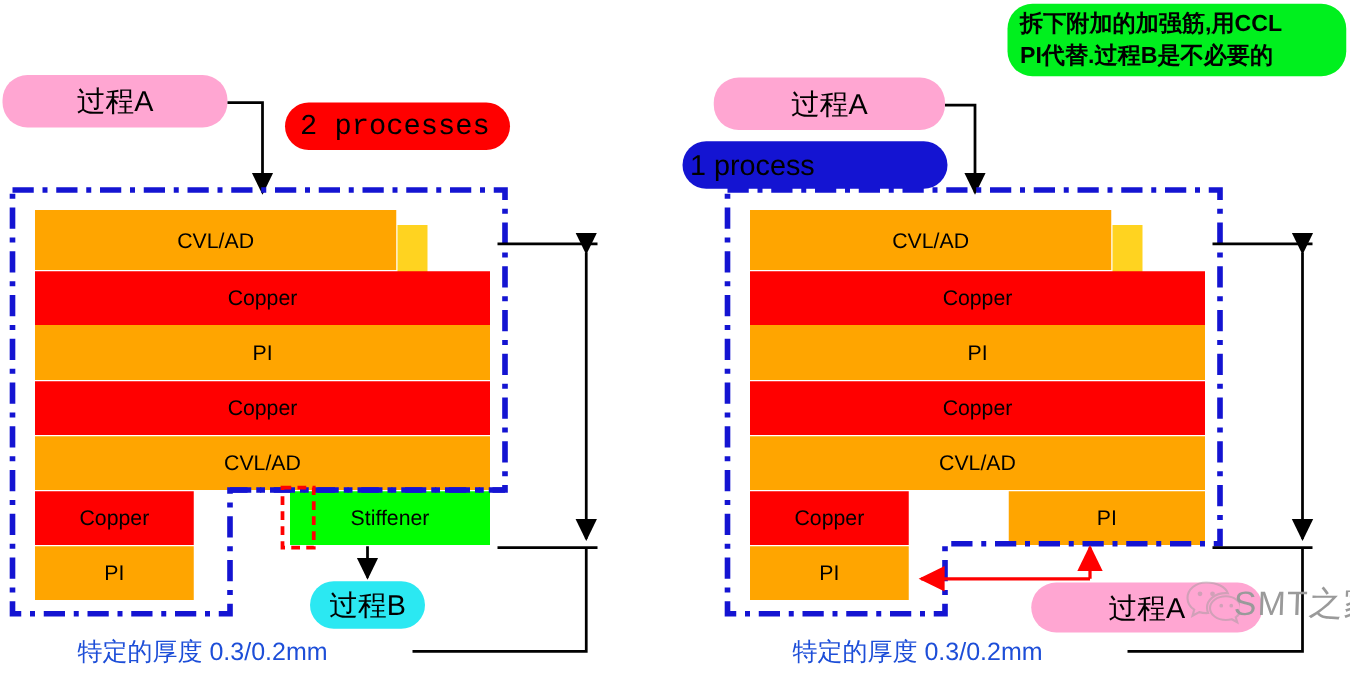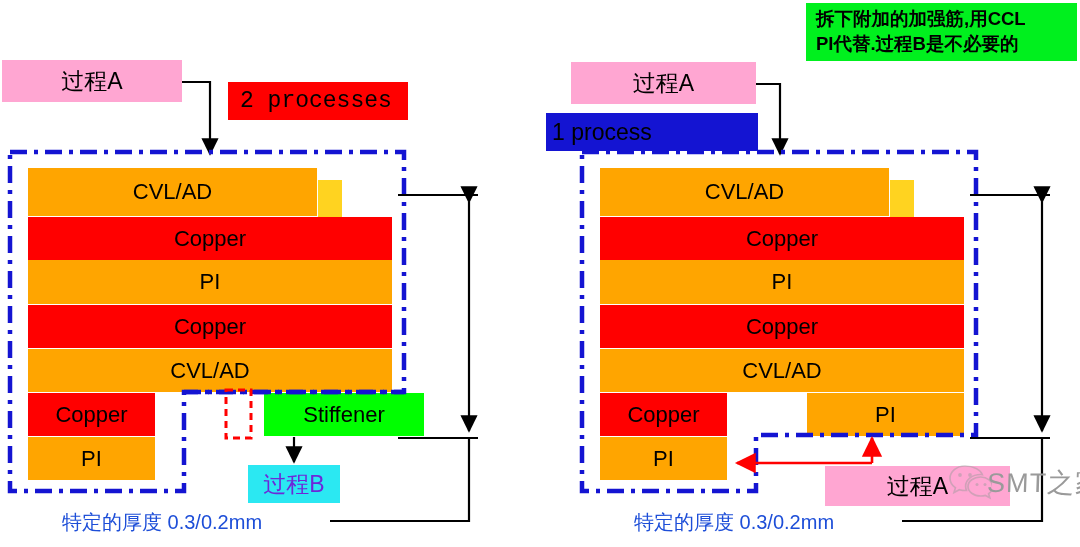--- a/index.html
+++ b/index.html
@@ -6,36 +6,36 @@
   html,body{ background:#ffffff; }
   body{
     width:1080px; height:547px; position:relative; overflow:hidden;
     font-family:"Liberation Sans","DejaVu Sans",sans-serif;
   }
   .stage{ position:absolute; left:0; top:0; width:1080px; height:547px; }
 
   .layer{
     position:absolute;
     display:flex; align-items:center; justify-content:center;
-    color:#000; font-size:22px; line-height:1;
+    color:#000; font-size:17px; line-height:1;
     white-space:nowrap;
   }
   .layer.copper{ background:#FF0000; }
   .layer.pi,.layer.cvl{ background:#FFA500; }
-  .layer.stiff{ background:#00FF00;margin-left:32px; }
+  .layer.stiff{ background:#00FF00; }
   .via{ position:absolute; background:#FFD320; }
 
   .tagbox{
     position:absolute; display:flex; align-items:center;
-    white-space:nowrap; line-height:1;
+    white-space:nowrap; line-height:1;border-radius:20px;
   }
   .tag-pink{ background:#FFA6D2; color:#000; font-size:23px; justify-content:center; }
   .tag-red{ background:#FF0000; color:#000; font-size:23px; padding-left:12px; }
   .tag-blue{ background:#1414D2; color:#000; font-size:23px; padding-left:6px; }
-  .tag-cyan{ background:#2BE8F2; color:#6d28d9; font-size:23px; justify-content:center; }
+  .tag-cyan{ background:#2BE8F2; color:#000000; font-size:23px; justify-content:center; }
   .tag-green{
     background:#00F01E; color:#000; font-size:18.5px; font-weight:bold;
     display:block; padding:4px 8px 4px 10px; line-height:1.35; white-space:pre-line;
   }
   .tag-pinkA{ background:#FFA6D2; color:#000; font-size:23px; justify-content:center; }
 
   .caption{
     position:absolute; font-size:20px; color:#1d4ed8; white-space:nowrap; line-height:1;
   }
 

